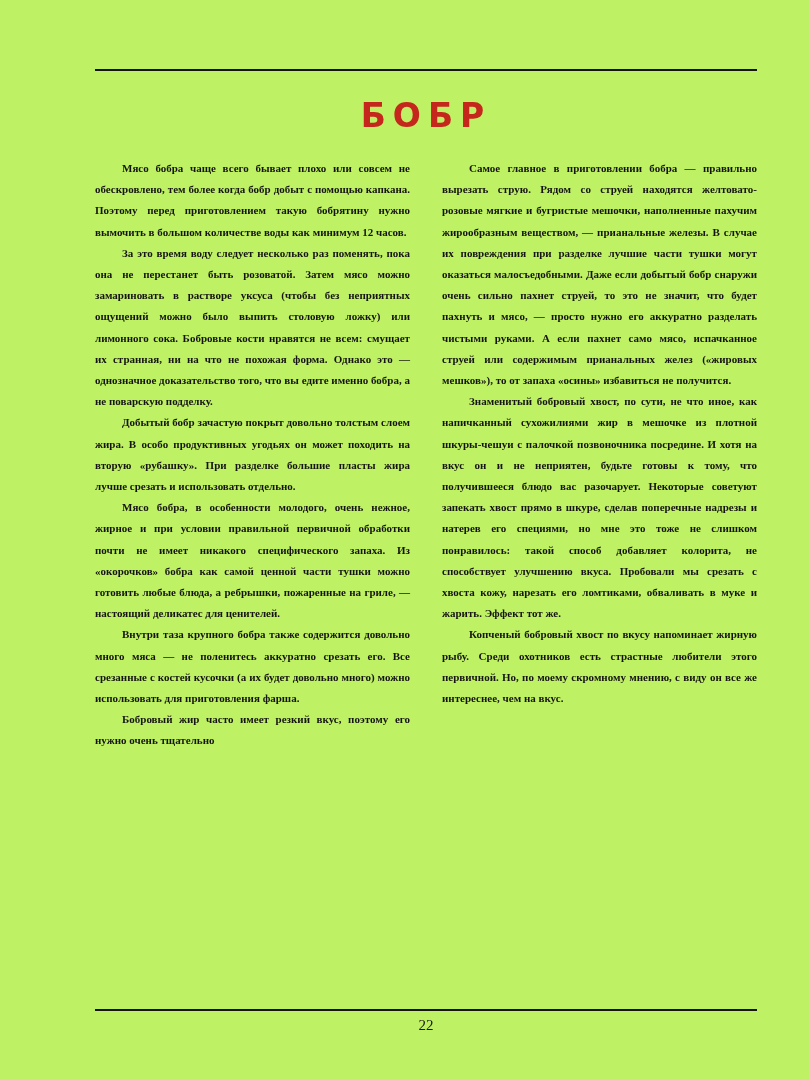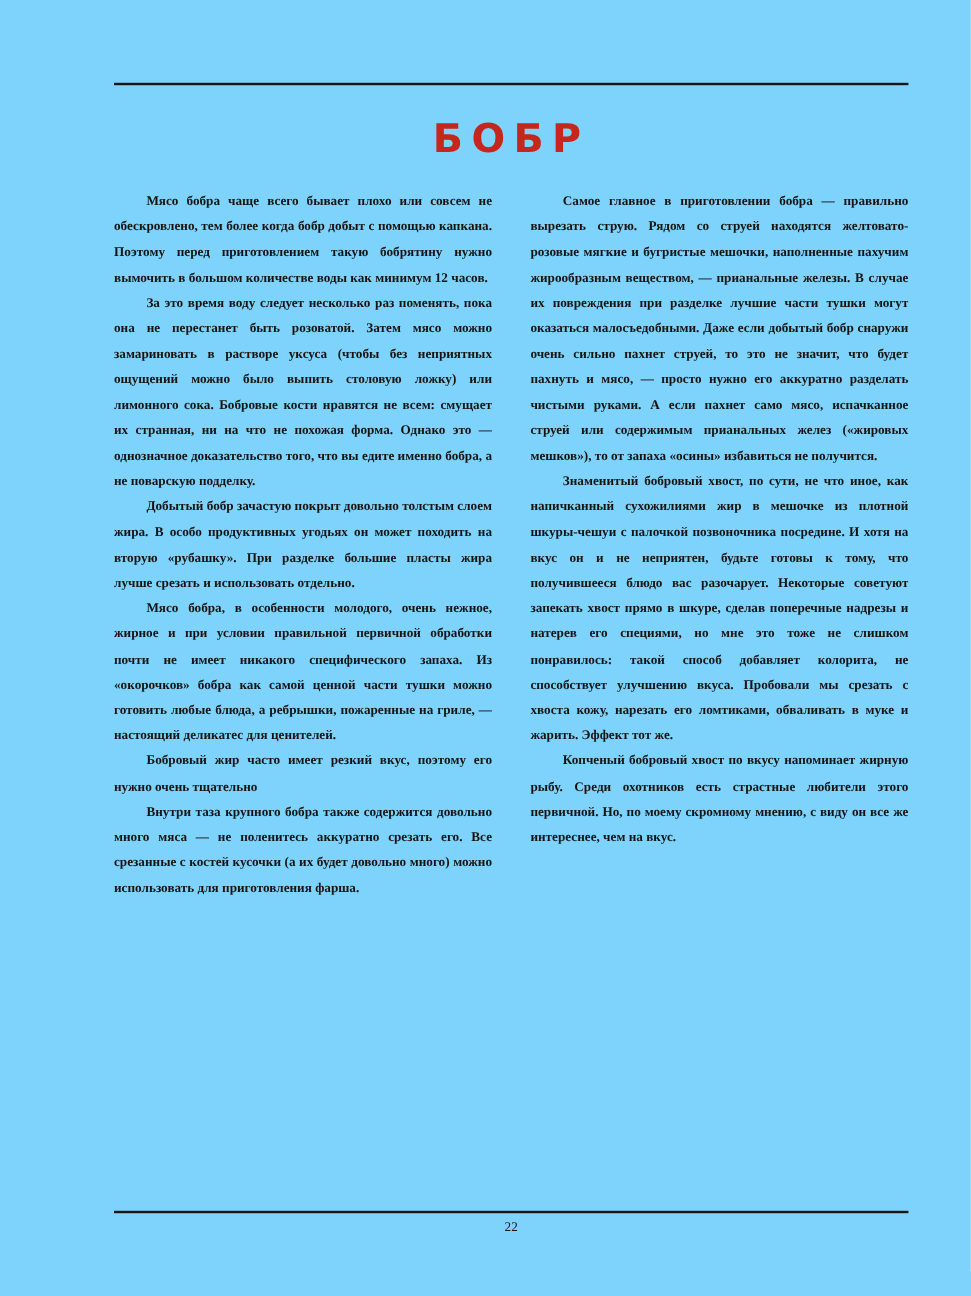--- a/index.html
+++ b/index.html
@@ -2,21 +2,21 @@
 <html lang="ru" style="--title-color: #c5271c;"><head>
 <meta charset="utf-8">
 <style>
   * { box-sizing: border-box; }
   html, body { margin: 0; padding: 0; background: #e9e8e4; }
   .page {
     position: relative;
     width: 809px;
     height: 1080px;
     margin: 0 auto;
-    background: #7dd3fc;
+    background: #bef264;
     color: #161412;
     font-family: "Liberation Serif", serif;
     overflow: hidden;
   }
   .rule {
     position: absolute;
     left: 95px;
     width: 662px;
     height: 2px;
     background: #171310;
@@ -57,41 +57,41 @@
     hyphens: auto;
     -webkit-hyphens: auto;
   }
   .para.no-indent { text-indent: 0; }
   .page-number {
     position: absolute;
     top: 1017px;
     left: 95px;
     width: 662px;
     text-align: center;
-    font-size: 11px;
+    font-size: 15px;
     color: #1b1916;
   }
 </style>
 </head>
 <body>
 
 <div class="page">
 
   <div class="rule rule-top"></div>
 
   <h1 class="title">БОБР</h1>
 
   <div class="columns">
     <div class="col">
       <p class="para">Мясо бобра чаще всего бывает плохо или совсем не обескровлено, тем более когда бобр добыт с помощью капкана. Поэтому перед приготовлением такую бобрятину нужно вымочить в большом количестве воды как минимум 12 часов.</p>
       <p class="para">За это время воду следует несколько раз поменять, пока она не перестанет быть розоватой. Затем мясо можно замариновать в растворе уксуса (чтобы без неприятных ощущений можно было выпить столовую ложку) или лимонного сока. Бобровые кости нравятся не всем: смущает их странная, ни на что не похожая форма. Однако это — однозначное доказательство того, что вы едите именно бобра, а не поварскую подделку.</p>
       <p class="para">Добытый бобр зачастую покрыт довольно толстым слоем жира. В особо продуктивных угодьях он может походить на вторую «рубашку». При разделке большие пласты жира лучше срезать и использовать отдельно.</p>
       <p class="para">Мясо бобра, в особенности молодого, очень нежное, жирное и при условии правильной первичной обработки почти не имеет никакого специфического запаха. Из «окорочков» бобра как самой ценной части тушки можно готовить любые блюда, а ребрышки, пожаренные на гриле, — настоящий деликатес для ценителей.</p>
+      <p class="para">Внутри таза крупного бобра также содержится довольно много мяса — не поленитесь аккуратно срезать его. Все срезанные с костей кусочки (а их будет довольно много) можно использовать для приготовления фарша.</p>
       <p class="para">Бобровый жир часто имеет резкий вкус, поэтому его нужно очень тщательно</p>
-      <p class="para">Внутри таза крупного бобра также содержится довольно много мяса — не поленитесь аккуратно срезать его. Все срезанные с костей кусочки (а их будет довольно много) можно использовать для приготовления фарша.</p>
     </div>
     <div class="col">
       <p class="para">Самое главное в приготовлении бобра — правильно вырезать струю. Рядом со струей находятся желтовато-розовые мягкие и бугристые мешочки, наполненные пахучим жирообразным веществом, — прианальные железы. В случае их повреждения при разделке лучшие части тушки могут оказаться малосъедобными. Даже если добытый бобр снаружи очень сильно пахнет струей, то это не значит, что будет пахнуть и мясо, — просто нужно его аккуратно разделать чистыми руками. А если пахнет само мясо, испачканное струей или содержимым прианальных желез («жировых мешков»), то от запаха «осины» избавиться не получится.</p>
       <p class="para">Знаменитый бобровый хвост, по сути, не что иное, как напичканный сухожилиями жир в мешочке из плотной шкуры-чешуи с палочкой позвоночника посредине. И хотя на вкус он и не неприятен, будьте готовы к тому, что получившееся блюдо вас разочарует. Некоторые советуют запекать хвост прямо в шкуре, сделав поперечные надрезы и натерев его специями, но мне это тоже не слишком понравилось: такой способ добавляет колорита, не способствует улучшению вкуса. Пробовали мы срезать с хвоста кожу, нарезать его ломтиками, обваливать в муке и жарить. Эффект тот же.</p>
       <p class="para">Копченый бобровый хвост по вкусу напоминает жирную рыбу. Среди охотников есть страстные любители этого первичной. Но, по моему скромному мнению, с виду он все же интереснее, чем на вкус.</p>
     </div>
   </div>
 
   <div class="rule rule-bottom"></div>
 

